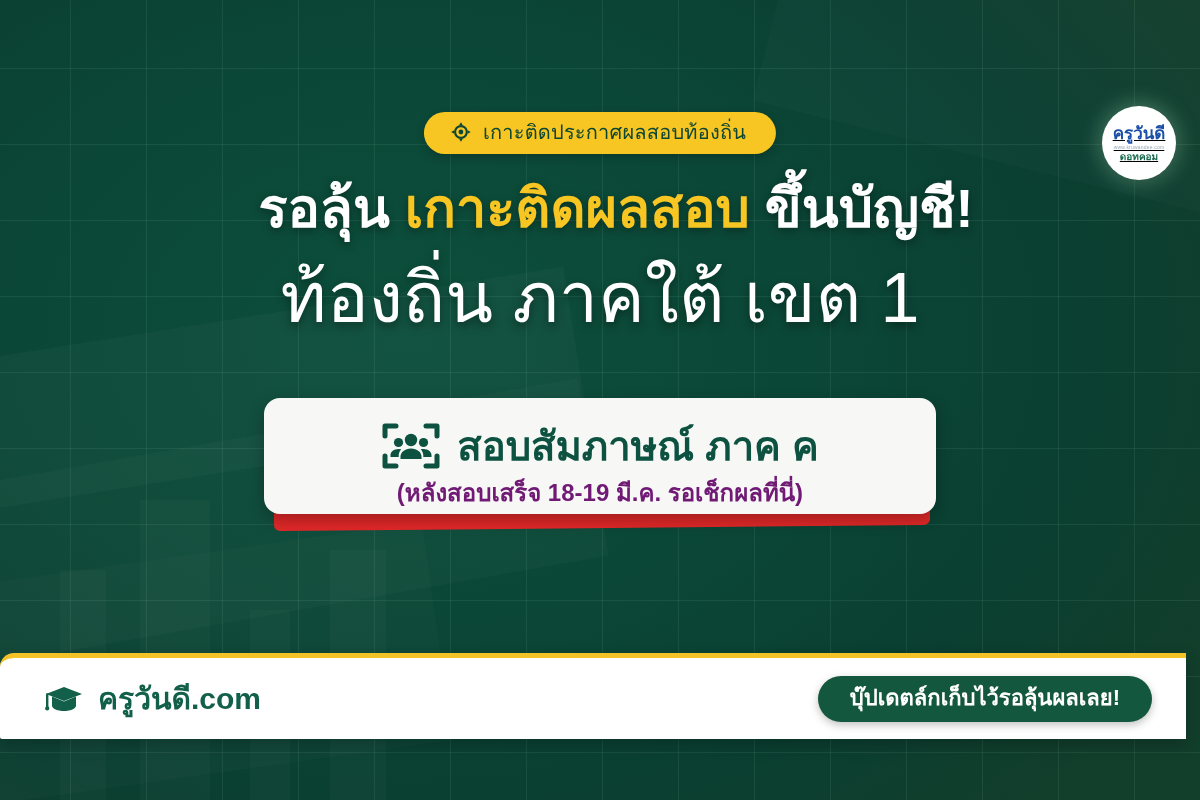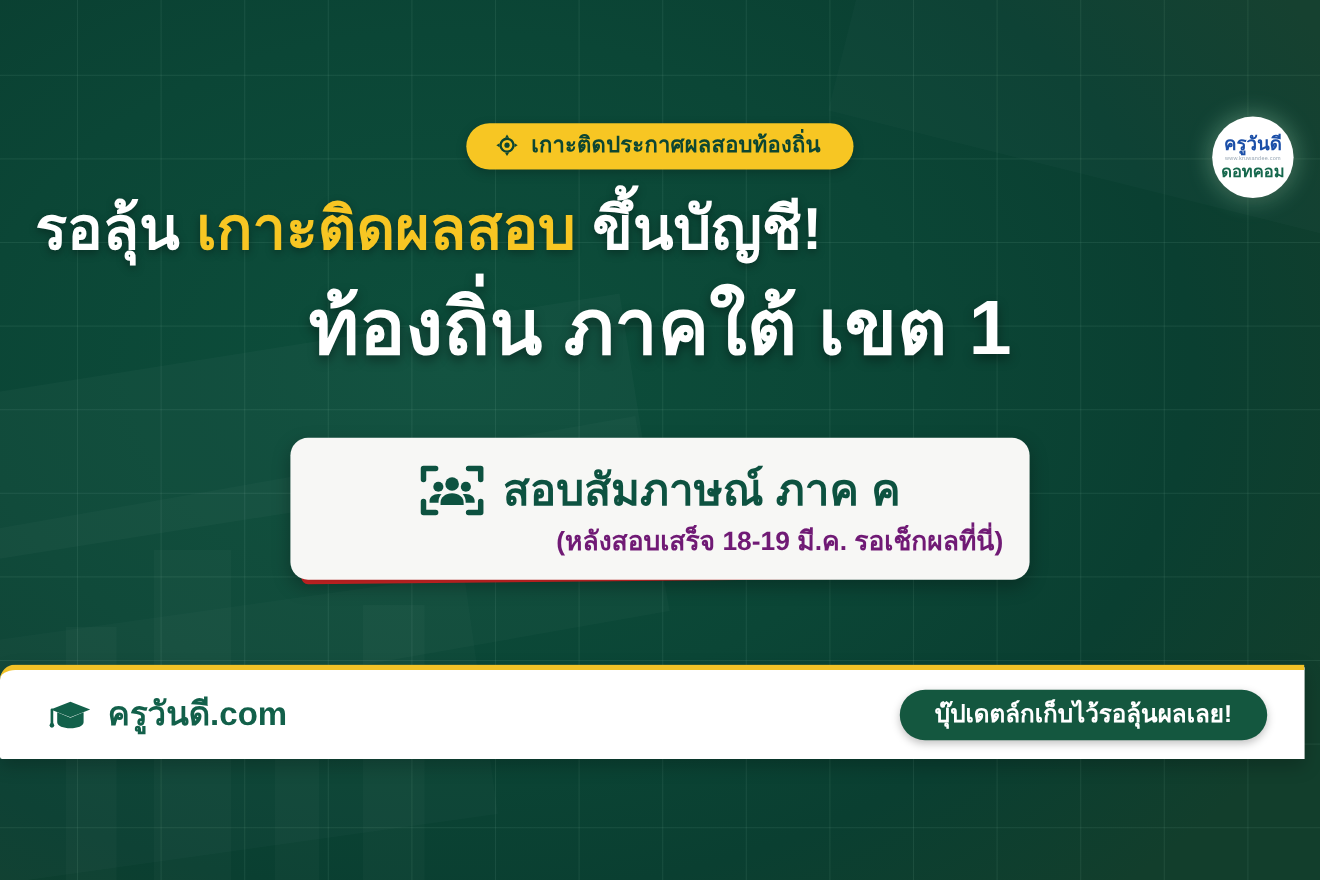--- a/index.html
+++ b/index.html
@@ -60,60 +60,60 @@
     display:flex; align-items:center; gap:11px;
     background:#f7c623;
     border-radius:999px;
     padding:9px 30px 11px 26px;
     box-shadow:0 3px 10px rgba(0,0,0,.22);
     white-space:nowrap;
   }
   .badge-icon { display:block; width:22px; height:22px; flex:none; }
   .badge-text {
     color:#0d4632;
-    font-size:20px; font-weight:bold; letter-spacing:.2px;
+    font-size:20px; font-weight:normal; letter-spacing:.2px;
     line-height:1;
   }
 
   
   .headline {
     position:absolute; left:0; right:0; top:180px;
-    text-align:left;
+    text-align:center;
     color:#ffffff;
     font-size:54px; font-weight:bold;
     line-height:1.04;
     text-shadow:0 3px 8px rgba(0,0,0,.35);
     white-space:nowrap;
     padding-left:32px;
   }
   .headline .hl { color:#f7c623; }
   .headline-2 {
     position:absolute; left:0; right:0; top:262px;
     text-align:center;
     color:#ffffff;
-    font-size:70px; font-weight:bold;
+    font-size:70px; font-weight:normal;
     line-height:1.05;
     text-shadow:0 4px 10px rgba(0,0,0,.38);
     white-space:nowrap;
   }
 
   
   .card-wrap { position:absolute; left:50%; top:398px; transform:translateX(-50%); width:672px; }
   .card-accent {
     position:absolute; left:10px; right:6px; top:108px; height:22px;
     background:#e02828; border-radius:6px;
     transform:rotate(-.55deg);
   }
   .card {
     position:relative;
     background:#f7f7f5;
     border-radius:16px;
-    padding:22px 24px 20px;
+    padding:22px 24px 7px;
     box-shadow:0 6px 16px rgba(0,0,0,.28);
-    text-align:right;
+    text-align:center;
   }
   .card-row {
     display:flex; align-items:center; justify-content:center; gap:16px;
     white-space:nowrap;
   }
   .card-icon { display:block; width:60px; height:52px; flex:none; }
   .card-title {
     color:#0d5240;
     font-size:40px; font-weight:bold; line-height:1.1;
   }
@@ -132,21 +132,21 @@
     border-radius:999px;
     padding:10px 38px 12px 32px;
     box-shadow:0 4px 12px rgba(0,0,0,.3);
     white-space:nowrap;
   }
   .cta-icon { display:block; width:20px; height:26px; flex:none; }
   .cta-text { color:#ffffff; font-size:22px; font-weight:bold; line-height:1; }
 
   
   .footer {
-    position:absolute; left:0; top:604px; width:1186px; height:86px;
+    position:absolute; left:0; top:653px; width:1186px; height:86px;
     background:#ffffff;
     border-top:5px solid #f2c227;
     border-top-left-radius:14px;
     border-bottom-left-radius:2px;
     display:flex; align-items:center; justify-content:space-between;
     padding:0 34px 0 44px;
     box-shadow:0 6px 16px rgba(0,0,0,.22);
   }
   .brand { display:flex; align-items:center; gap:14px; }
   .brand-icon { display:block; width:40px; height:32px; flex:none; }
@@ -162,24 +162,25 @@
   }
 
   
   .logo {
     position:absolute; right:24px; top:106px;
     width:74px; height:74px; border-radius:50%;
     background:#ffffff;
     display:flex; flex-direction:column; align-items:center; justify-content:center;
     box-shadow:0 0 22px rgba(190,255,215,.40), 0 2px 8px rgba(0,0,0,.25);
     overflow:hidden;
+    text-decoration:underline;
   }
   .logo-main { color:#1b4fa8; font-size:17px; font-weight:bold; line-height:1; }
   .logo-url  { color:#9aa8b5; font-size:5px; line-height:1.4; margin-top:2px; letter-spacing:.2px; }
-  .logo-sub  { color:#16684d; font-size:15px; font-weight:bold; line-height:1; margin-top:1px; }
+  .logo-sub  { color:#16684d; font-size:10px; font-weight:bold; line-height:1; margin-top:1px; }
 </style>
 </head>
 <body>
 
 <div class="canvas">
 
   <div class="grid"></div>
   <div class="sweep sweep-a"></div>
   <div class="sweep sweep-b"></div>
   <div class="sweep sweep-c"></div>

